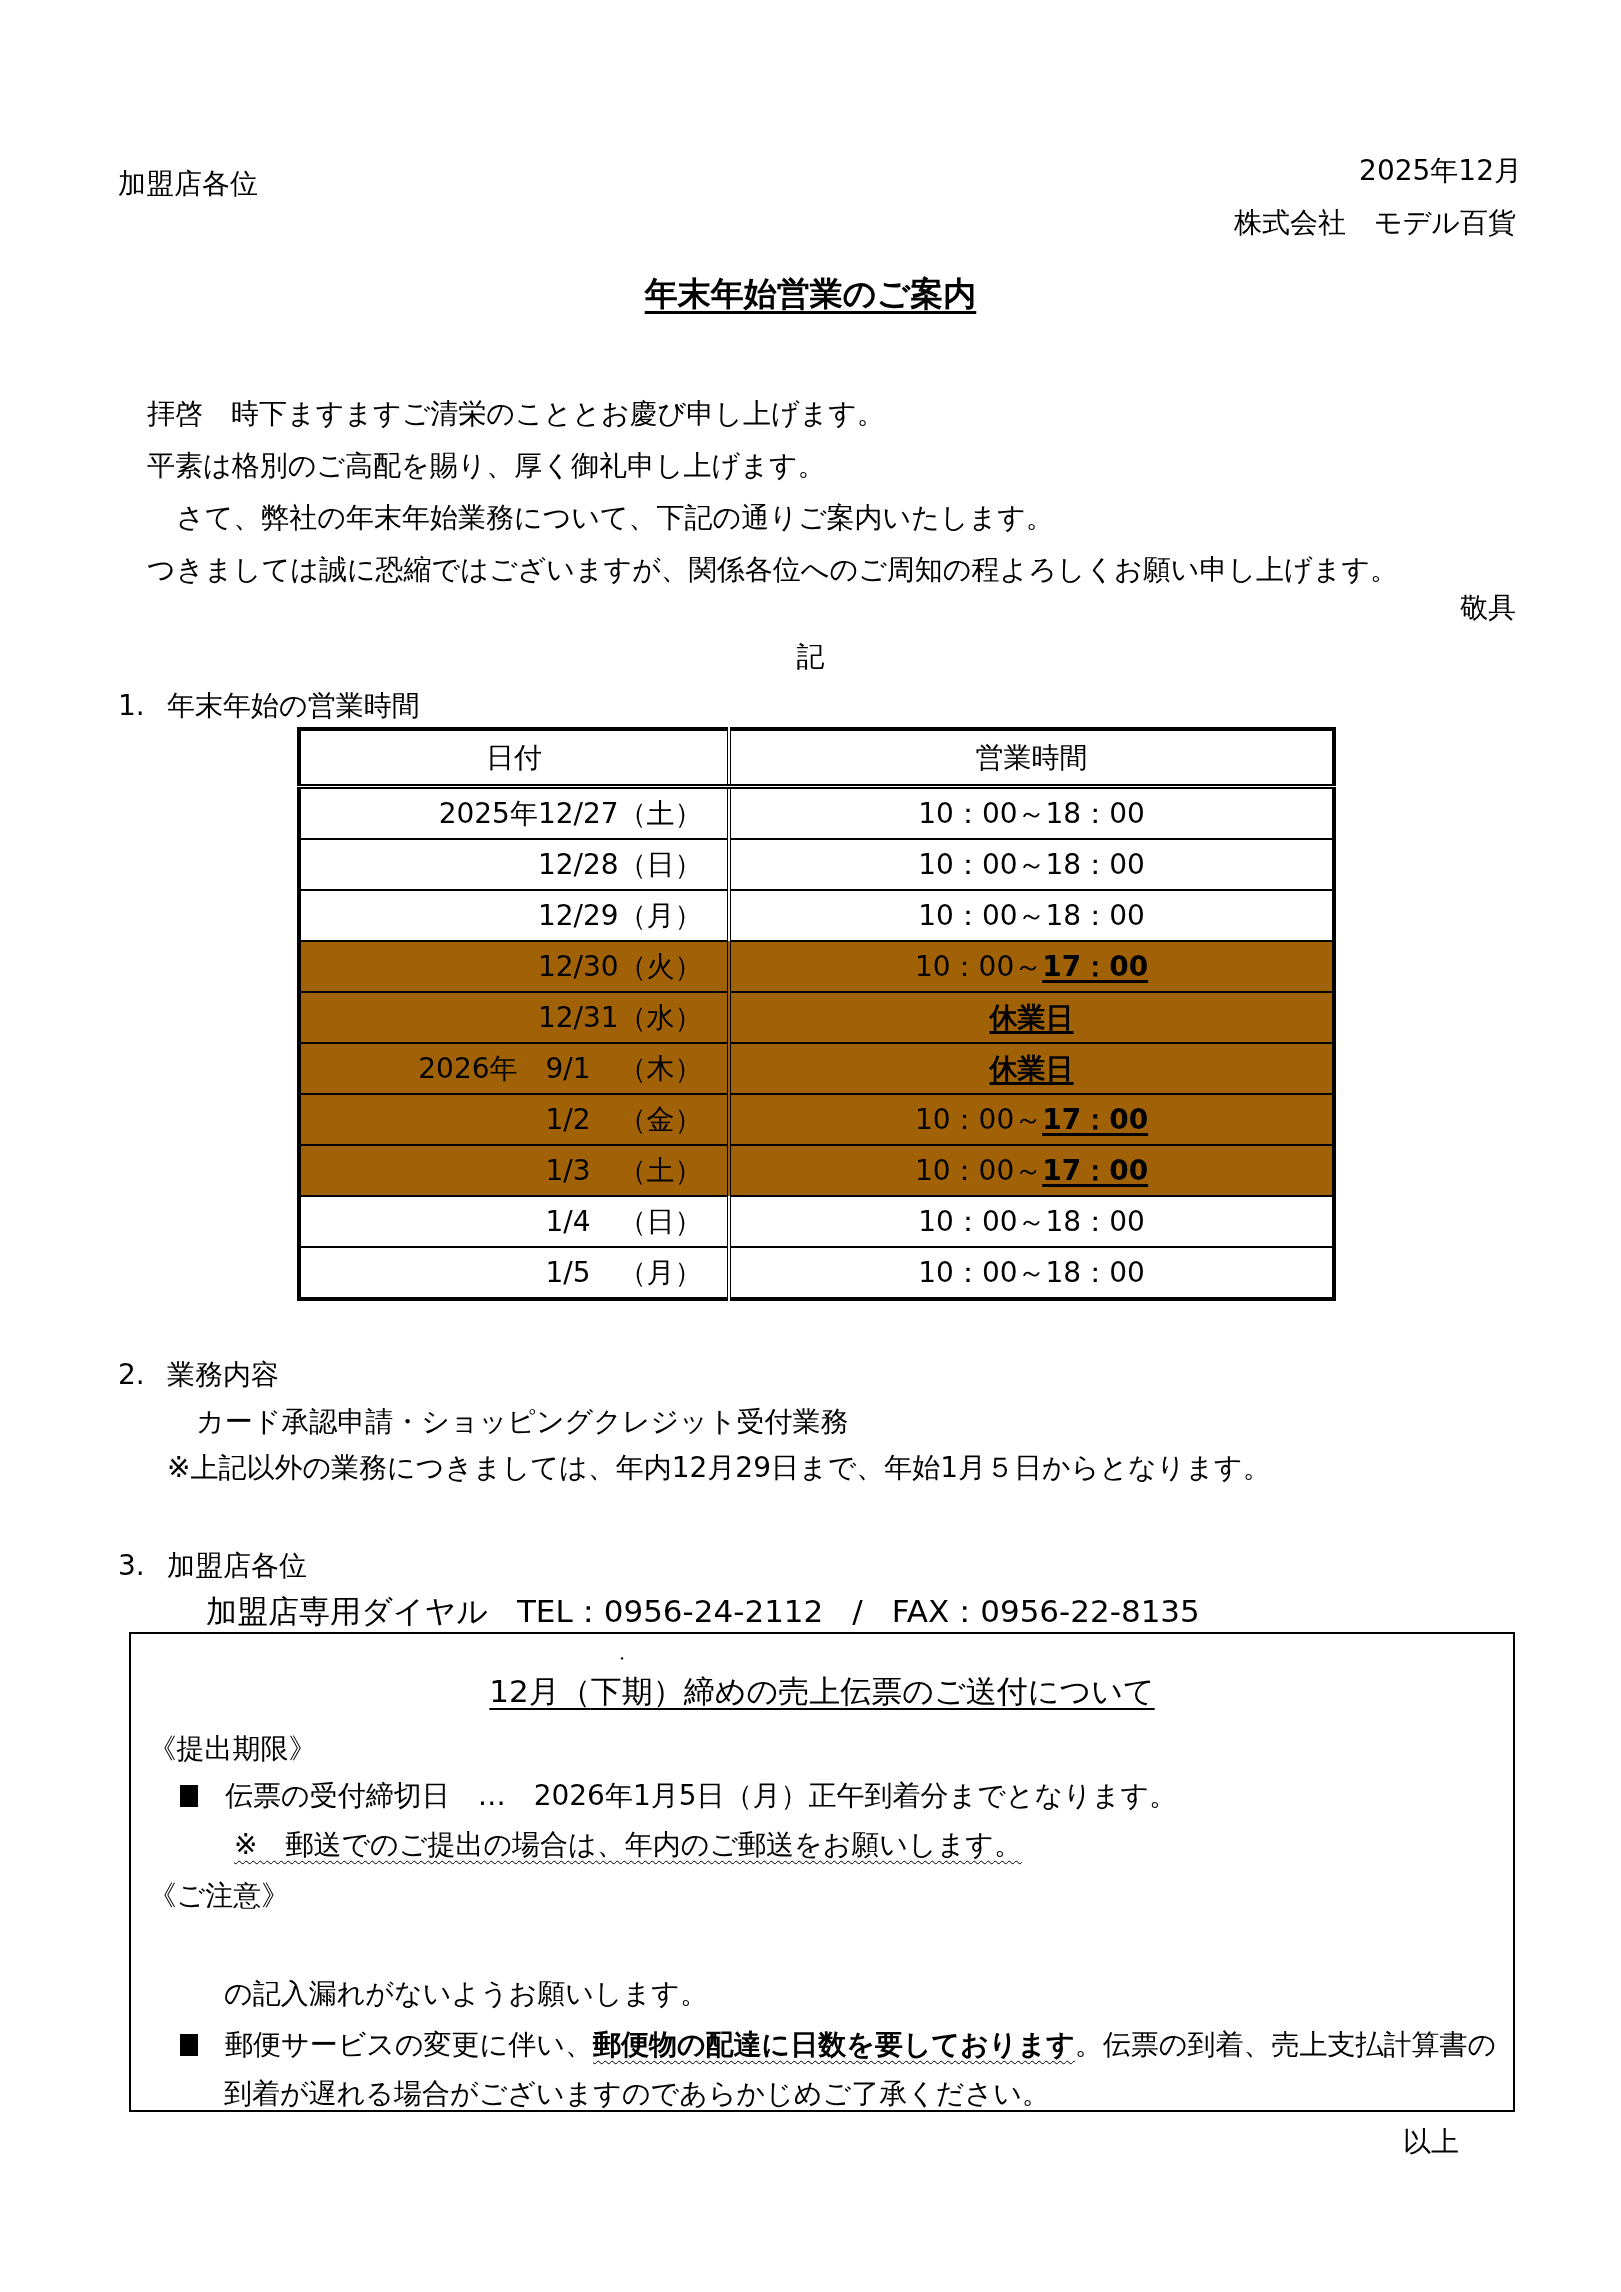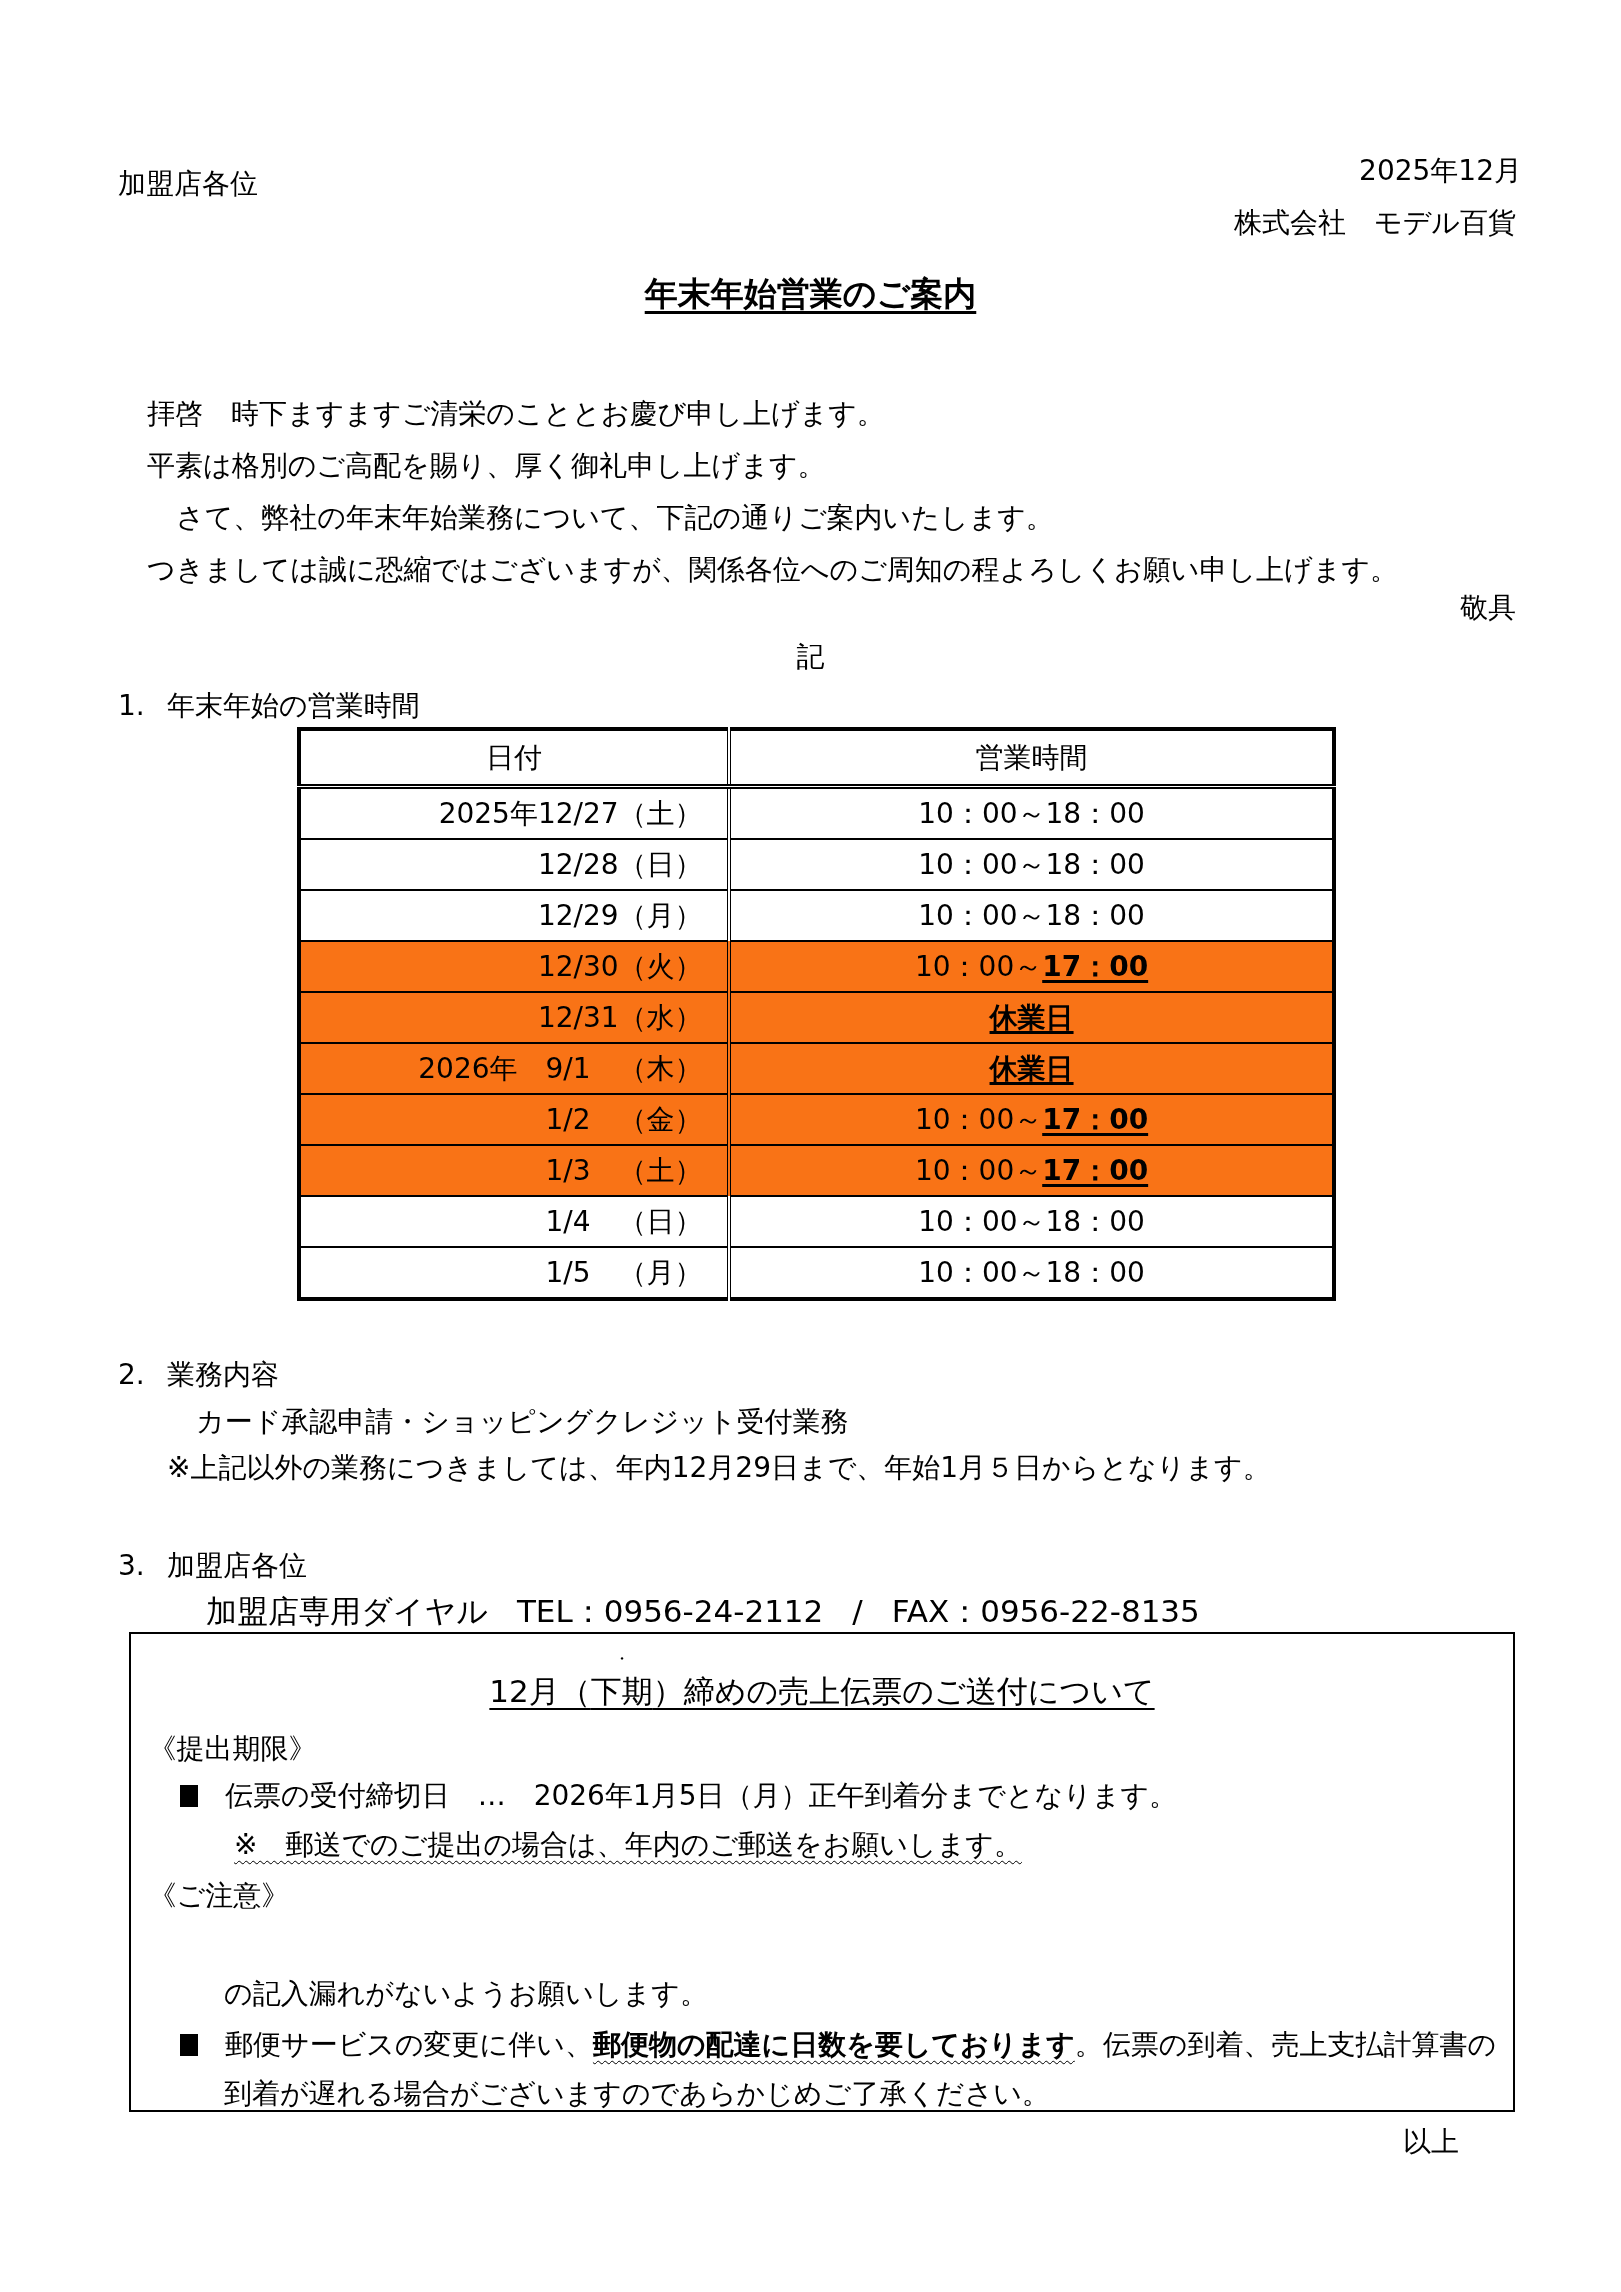--- a/index.html
+++ b/index.html
@@ -38,21 +38,21 @@
     }
     table.hours td, table.hours th {
       height: 49px; padding: 0 19.6px; font-weight: normal;
       border: 2.9px solid #000; font-size: 28px;
     }
     table.hours th { height: 53px; text-align: center; }
     table.hours thead tr { border-bottom: 5.9px double #000; }
     table.hours td.date-col { width: 382px; text-align: right; padding-right: 24.5px; border-right: 4.9px double #000; }
     table.hours th.date-col { border-right: 4.9px double #000; }
     table.hours td.hours-col { text-align: center; }
-    table.hours tr.shaded td { background: #f97316; }
+    table.hours tr.shaded td { background: #a16207; }
     .emph { font-weight: bold; text-decoration: underline; text-decoration-thickness: 2.9px; text-underline-offset: 3.9px; }
 
     .svc-line { top: 1405px; left: 196px; }
     .svc-note { top: 1451px; left: 167px; }
     .contact-line { top: 1593px; left: 206px; font-size: 31px; }
     .contact-line .gap { display: inline-block; width: 29px; }
 
     .notice-box {
       position: absolute; top: 1632px; left: 129px; width: 1386px; height: 480px;
       border: 2.9px solid #000; box-sizing: border-box;

